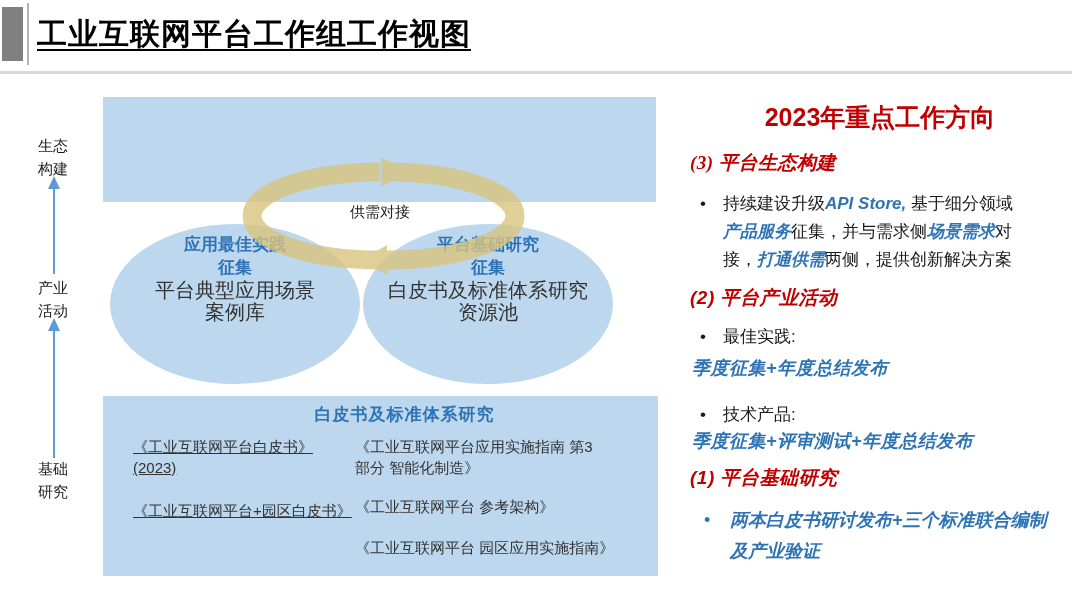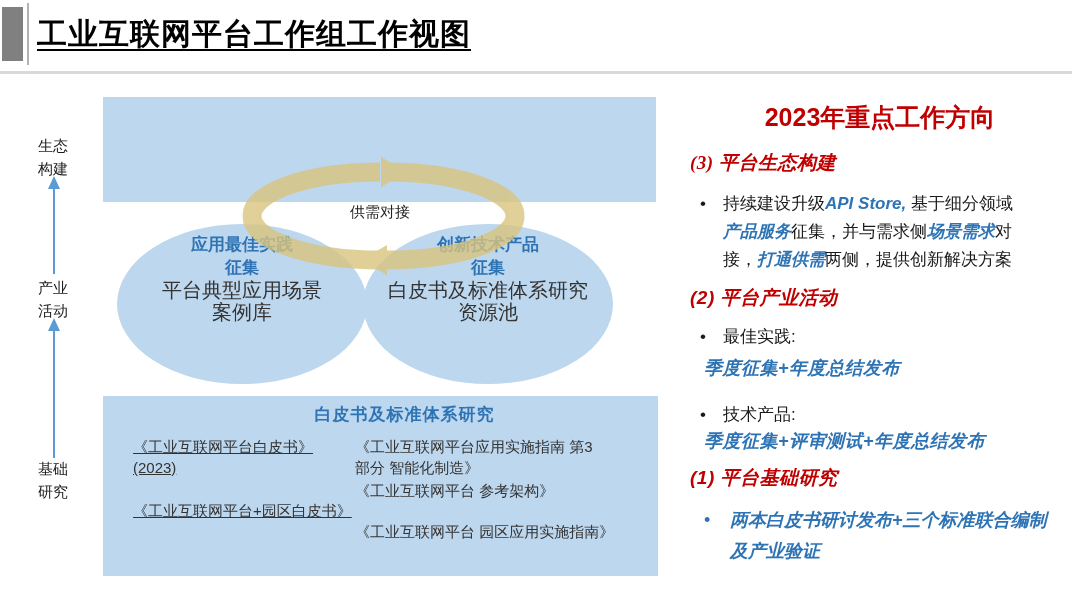--- a/index.html
+++ b/index.html
@@ -30,44 +30,44 @@
   .top-box-sub{margin-top:15px;font-size:15px;color:#333;}
   .cycle-svg{position:absolute;left:235px;top:155px;z-index:3;}
   .cycle-label{
     position:absolute;left:325px;top:203px;width:110px;text-align:center;
     font-size:15px;color:#222;z-index:4;
   }
   .ellipse{
     position:absolute;top:224px;width:250px;height:160px;border-radius:50%;
     background:#bdd7ee;text-align:center;z-index:1;
   }
-  .ellipse.left{left:117px;}
+  .ellipse.left{left:110px;}
   .ellipse.right{left:363px;}
   .ellipse-title{margin-top:9px;font-size:17px;line-height:23px;font-weight:bold;color:#2e74b5;white-space:pre-line;}
   .ellipse-body{font-size:20px;line-height:22px;color:#333;white-space:pre-line;}
   .bottom-box{position:absolute;left:103px;top:396px;width:555px;height:180px;background:#bdd7ee;}
   .bottom-title{margin-top:7px;text-align:center;font-size:17px;font-weight:bold;color:#2e74b5;letter-spacing:1px;padding-left:48px;}
   .bb-col{position:absolute;top:40px;font-size:15px;line-height:21px;color:#333;}
   .bb-col.l{left:30px;width:225px;text-decoration:underline;}
   .bb-col.r{left:252px;width:285px;}
   .bb-item{white-space:pre-line;}
   .bb-col.l .bb-item:nth-child(2){margin-top:22px;}
-  .bb-col.r .bb-item:nth-child(2){margin-top:2px;}
+  .bb-col.r .bb-item:nth-child(2){margin-top:18px;}
   .bb-col.r .bb-item:nth-child(3){margin-top:20px;}
   
   .right-panel{position:absolute;left:690px;top:95px;width:380px;height:500px;}
   .rp-title{position:absolute;left:0;top:6px;width:380px;text-align:center;font-size:25px;font-weight:bold;color:#c00000;}
   .rp-h{position:absolute;left:0;font-size:19px;font-weight:bold;font-style:italic;color:#c00000;letter-spacing:.5px;}
   .rp-h.h3{top:55px;font-family:Liberation Serif, serif;} .rp-h.h2{top:190px;} .rp-h.h1{top:370px;}
   .bullet-row{position:absolute;display:flex;font-size:17px;line-height:28px;color:#1a1a1a;}
   .bullet-row .dot{width:23px;flex:none;}
   .bullet-row .txt{white-space:pre-wrap;}
   .p3{left:10px;top:95px;width:368px;}
   .lab1{left:10px;top:228px;} .lab2{left:10px;top:306px;}
-  .em-line{position:absolute;left:14px;font-size:18px;font-weight:bold;font-style:italic;color:#2e74b5;letter-spacing:.5px;}
+  .em-line{position:absolute;left:2px;font-size:18px;font-weight:bold;font-style:italic;color:#2e74b5;letter-spacing:.5px;}
   .em-line.e1{top:261px;} .em-line.e2{top:334px;}
   .p1{left:14px;top:410px;width:366px;font-weight:bold;font-style:italic;color:#2e74b5;line-height:31px;font-size:18px;}
   .p1 .dot{width:26px;font-weight:normal;font-style:normal;}
   .em-blue{color:#2e74b5;font-weight:bold;font-style:italic;}
 </style>
 </head>
 <body>
 
 <div class="slide">
 
@@ -94,21 +94,21 @@
   <div class="top-box">
   </div>
 
   <div class="ellipse left">
     <div class="ellipse-title">应用最佳实践
 征集</div>
     <div class="ellipse-body">平台典型应用场景
 案例库</div>
   </div>
   <div class="ellipse right">
-    <div class="ellipse-title">创新技术产品
+    <div class="ellipse-title">平台基础研究
 征集</div>
     <div class="ellipse-body">白皮书及标准体系研究
 资源池</div>
   </div>
 
   <svg class="cycle-svg" width="290" height="125">
     <g opacity="0.8">
       <path d="M 145 105 A 128 44 0 0 1 145 17" fill="none" stroke="#d9c47e" stroke-width="19"></path>
       <polygon points="146,2 146,32 172,17" fill="#d9c47e"></polygon>
       <path d="M 152 17 A 128 44 0 0 1 152 105" fill="none" stroke="#d9c47e" stroke-width="19"></path>

